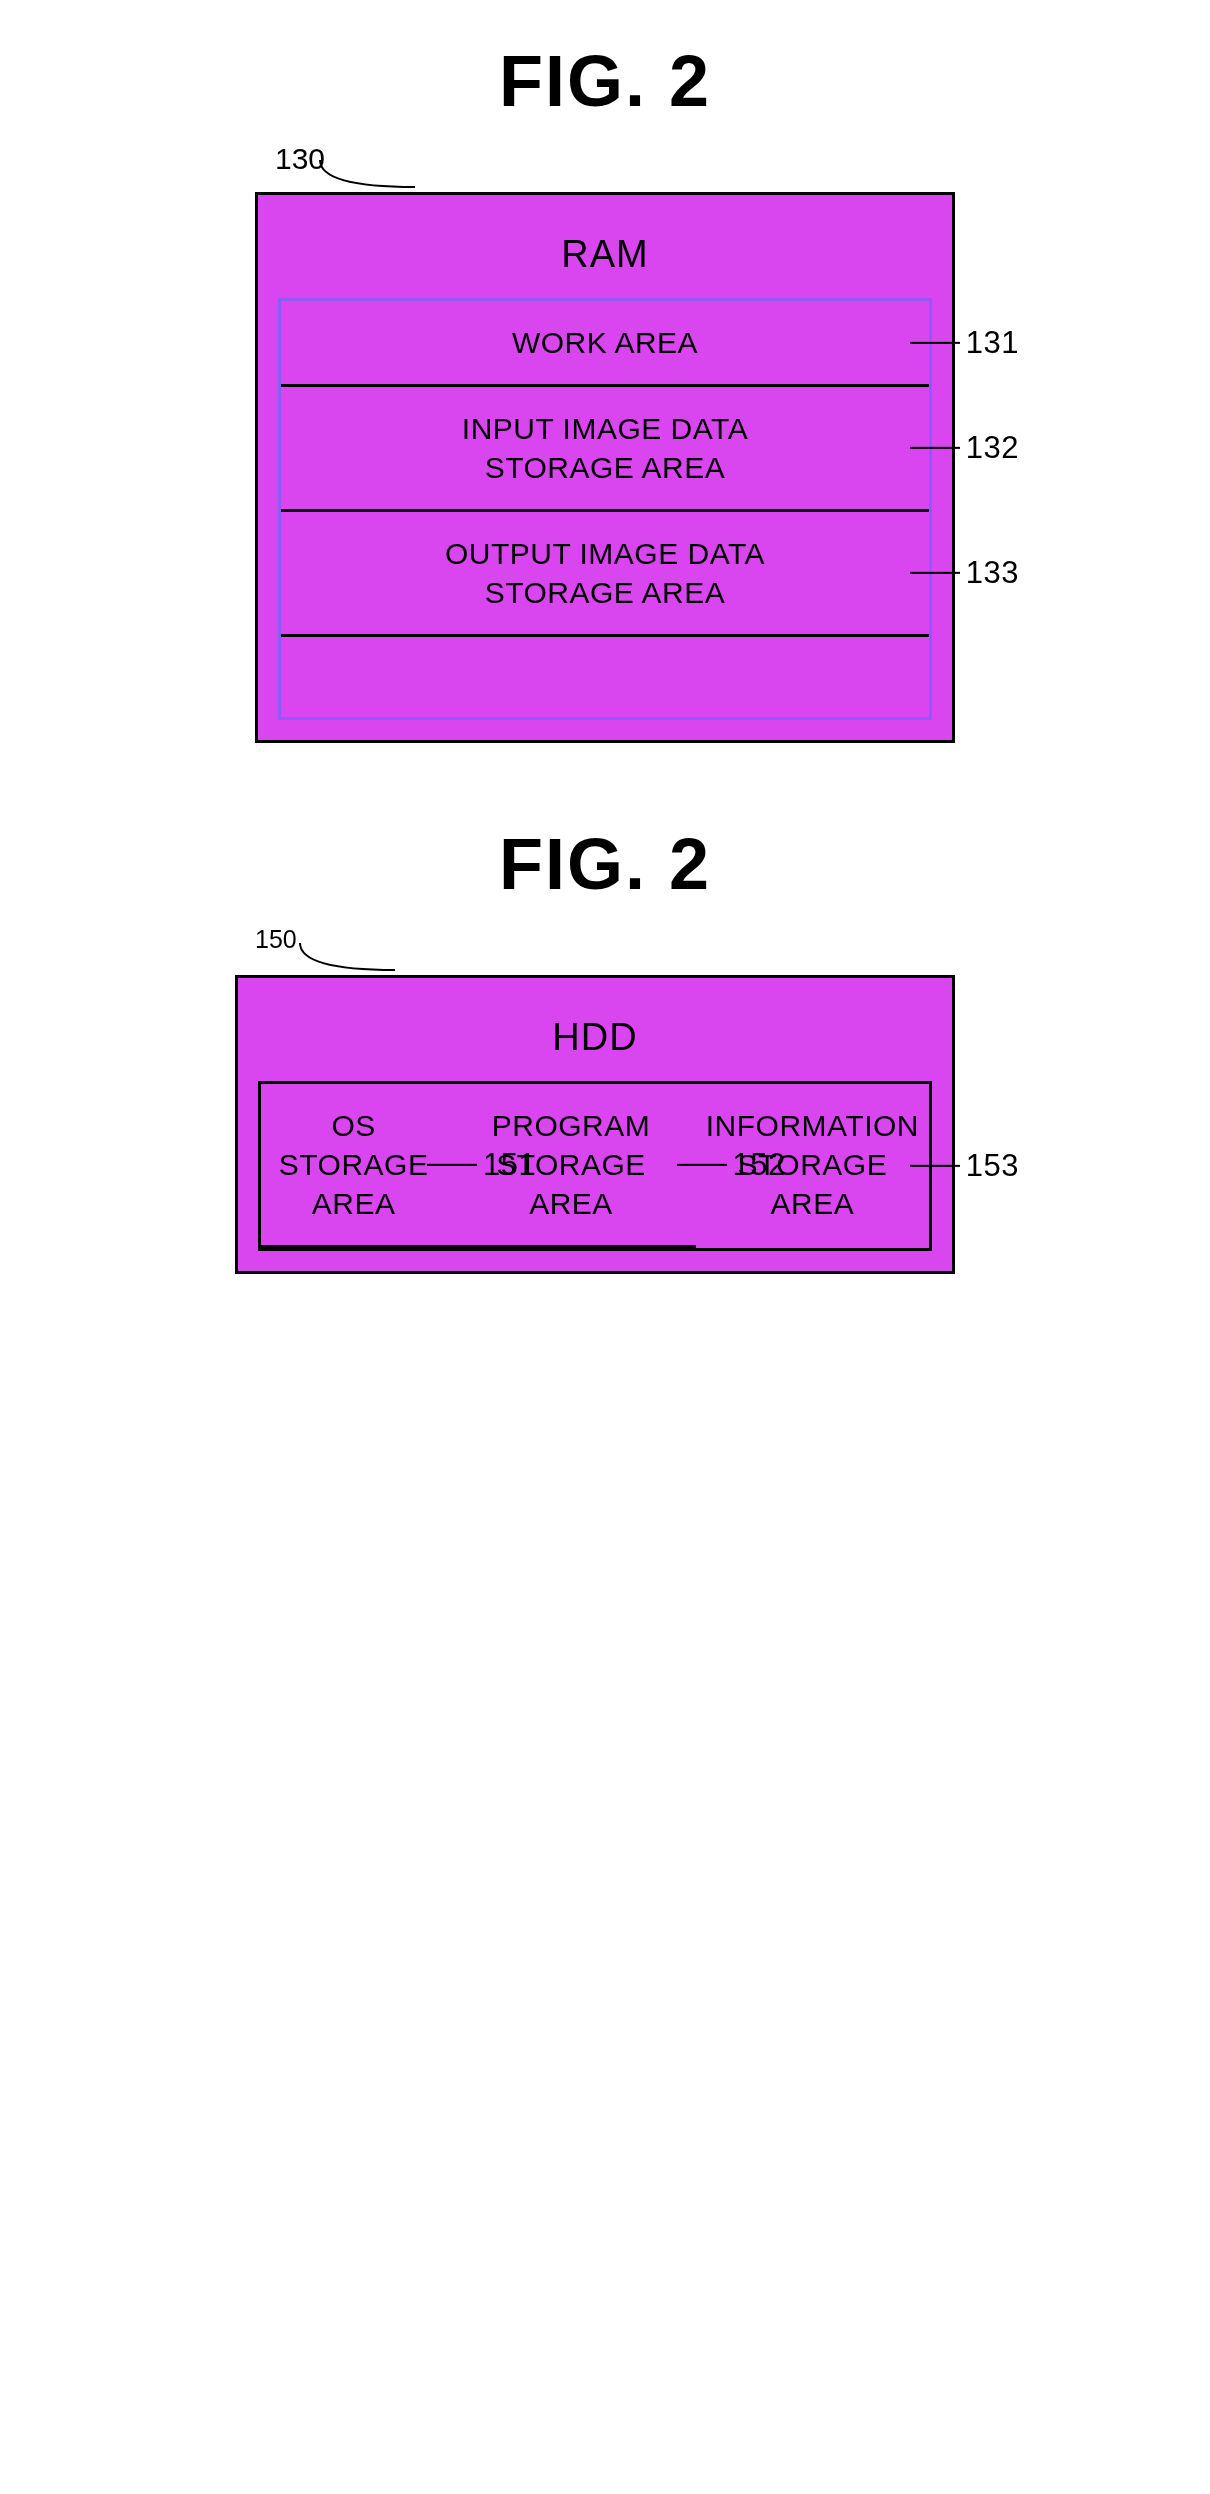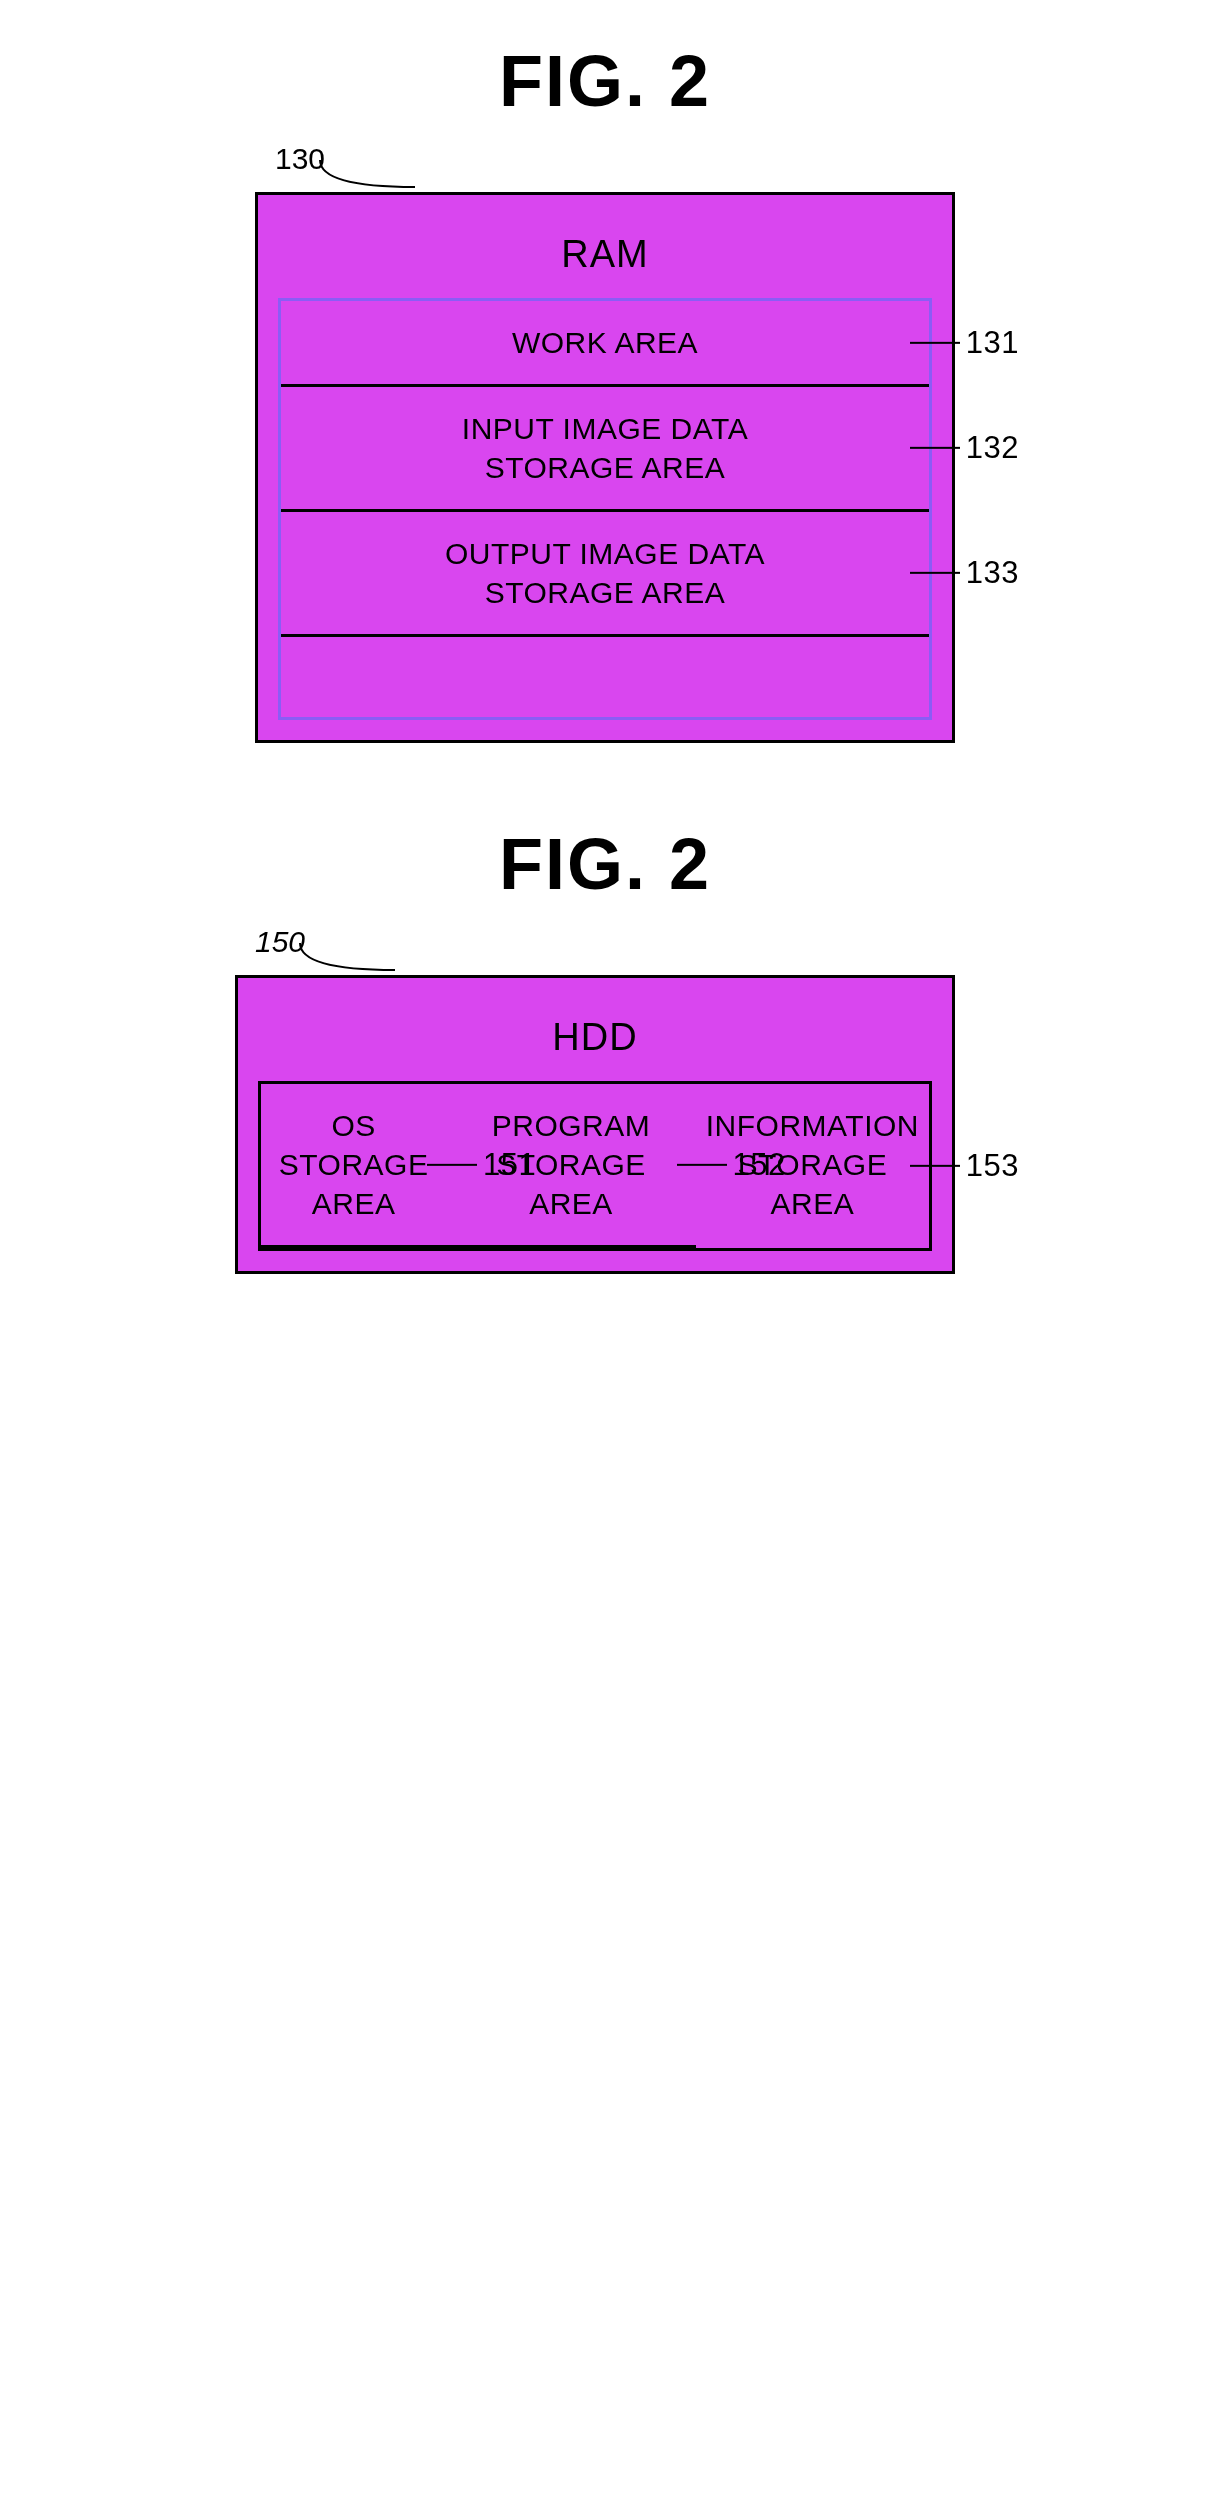--- a/index.html
+++ b/index.html
@@ -186,21 +186,21 @@
     </div>
   </div>
 </div>
 
 <div class="figure-container">
   <div class="figure-title">FIG. 2</div>
 
   <div class="diagram-wrapper">
     <div style="position:relative; width:820px;">
 
-      <div style="position:absolute; left:60px; top:-10px; font-size:30px; font-family:Arial;font-style:italic;">150</div>
+      <div style="position:absolute; left:60px; top:-10px; font-size:25px; font-family:Arial;">150</div>
       <svg width="820" height="50" style="display:block; margin-bottom:-10px;">
         <path d="M 105 8 Q 105 35 200 35" stroke="#000" stroke-width="2" fill="none"></path>
       </svg>
 
       <div class="outer-box fig3-outer" style="margin-left:40px; width:720px;">
         <div class="hdd-label">HDD</div>
 
         <div class="fig3-inner-box">
 
           <div class="fig3-row">

